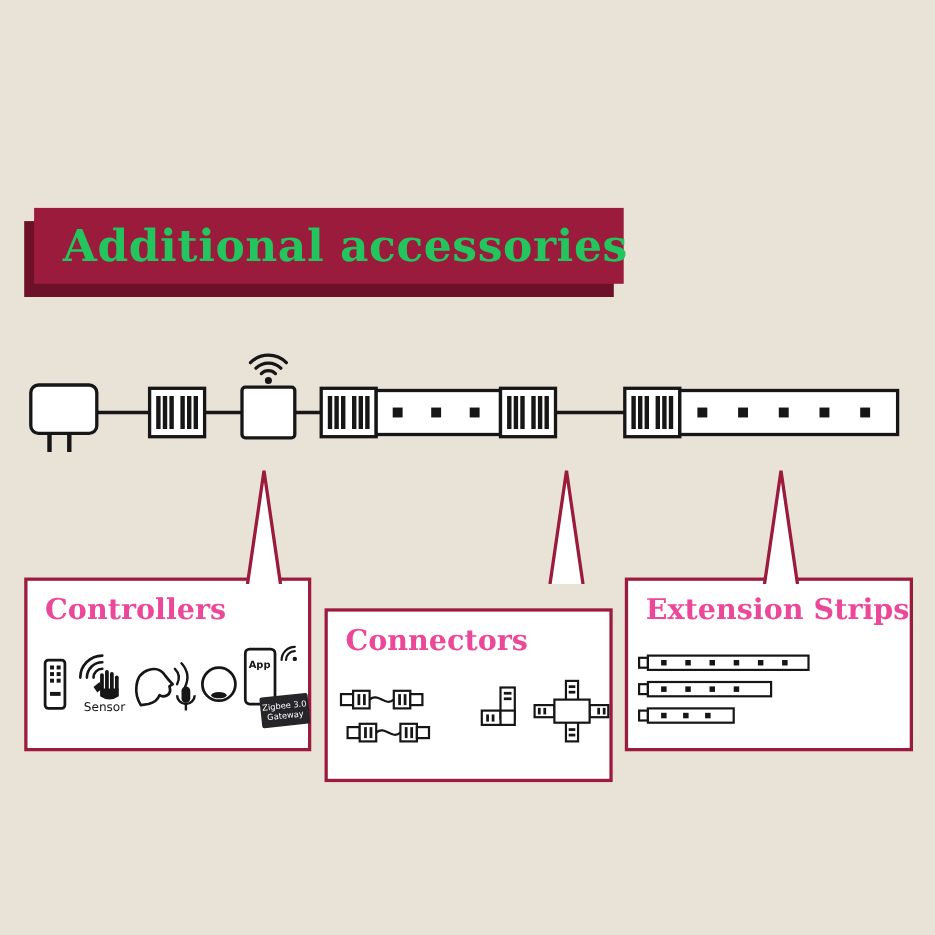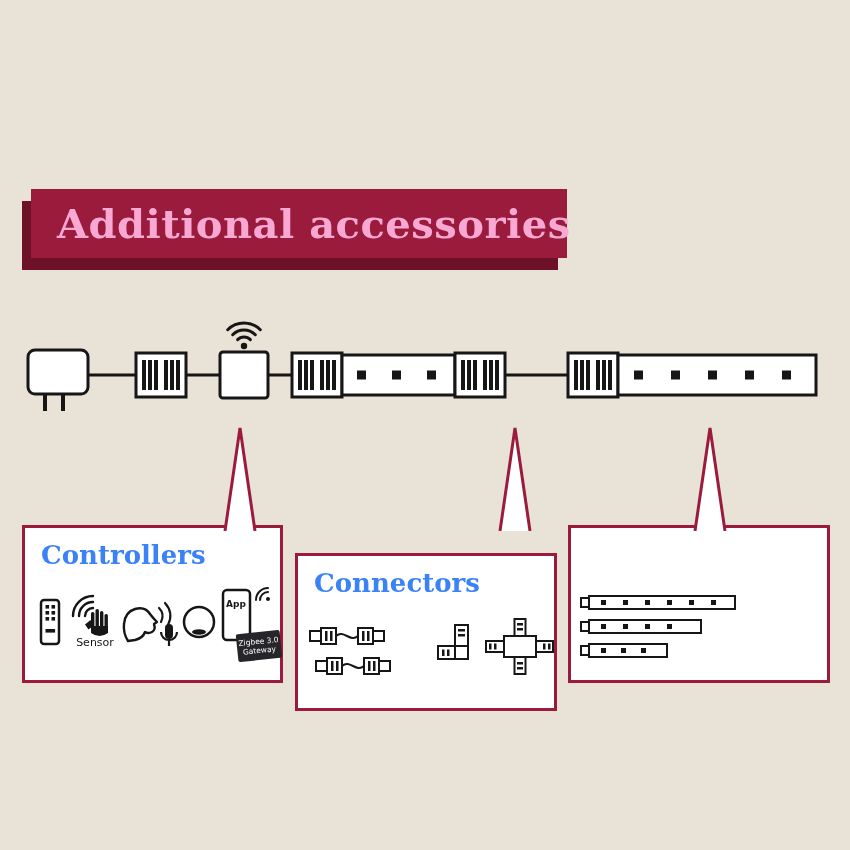--- a/index.html
+++ b/index.html
@@ -3,28 +3,28 @@
 <meta charset="utf-8">
 <style>
   * { margin:0; padding:0; box-sizing:border-box; }
   html,body { width:850px; height:850px; }
   body { font-family:"DejaVu Sans", sans-serif; }
   .canvas { position:relative; width:850px; height:850px; background:#e9e2d6; overflow:hidden; }
 
   .banner-shadow { position:absolute; left:22px; top:201px; width:536px; height:69px; background:#6d1129; }
   .banner { position:absolute; left:31px; top:189px; width:536px; height:69px; background:#9b1b3c;
             display:flex; align-items:center; padding-left:26px; }
-  .banner-title { color:#f9a8d4; font-family:"DejaVu Serif", serif; font-weight:bold; font-size:40px; letter-spacing:.5px; white-space:nowrap; }
+  .banner-title { color:#22c55e; font-family:"DejaVu Serif", serif; font-weight:bold; font-size:40px; letter-spacing:.5px; white-space:nowrap; }
 
   .diagram { position:absolute; left:0; top:300px; }
 
   .pointer { position:absolute; top:425px; z-index:3; }
 
   .callout { position:absolute; top:525px; height:158px; background:#ffffff; border:3px solid #9b1b3c; z-index:2; }
-  .callout-title { font-family:"DejaVu Serif", serif; font-weight:bold; font-size:26px; color:#3b82f6; padding:12px 0 0 16px; white-space:nowrap; }
+  .callout-title { font-family:"DejaVu Serif", serif; font-weight:bold; font-size:26px; color:#ec4899; padding:12px 0 0 16px; white-space:nowrap; }
   .callout-icons { position:absolute; left:2px; bottom:4px; }
 
   .canvas svg text { font-family:"DejaVu Sans", sans-serif; fill:#161616; }
 </style>
 </head>
 <body>
 
 <div class="canvas">
 
   <div class="banner-shadow"></div>
@@ -193,20 +193,21 @@
         <rect x="248" y="31.5" width="2.5" height="6" fill="#161616"></rect>
         <rect x="217" y="11" width="6" height="2.5" fill="#161616"></rect>
         <rect x="217" y="16" width="6" height="2.5" fill="#161616"></rect>
         <rect x="217" y="50" width="6" height="2.5" fill="#161616"></rect>
         <rect x="217" y="55" width="6" height="2.5" fill="#161616"></rect>
       </g>
     </svg>
   </div>
 
   <div class="callout" style="left:568px; width:262px;">
+    <div class="callout-title">Extension Strips</div>
     <svg class="callout-icons" width="255" height="92" viewBox="0 0 255 92">
       <g>
         <rect x="8" y="14" width="8" height="9" fill="#ffffff" stroke="#161616" stroke-width="2"></rect>
         <rect x="16" y="12" width="146" height="13" fill="#ffffff" stroke="#161616" stroke-width="2"></rect>
         <g fill="#161616">
           <rect x="28" y="16" width="5" height="5"></rect>
             <rect x="50" y="16" width="5" height="5"></rect>
           <rect x="72" y="16" width="5" height="5"></rect>
             <rect x="94" y="16" width="5" height="5"></rect>
           <rect x="116" y="16" width="5" height="5"></rect>

